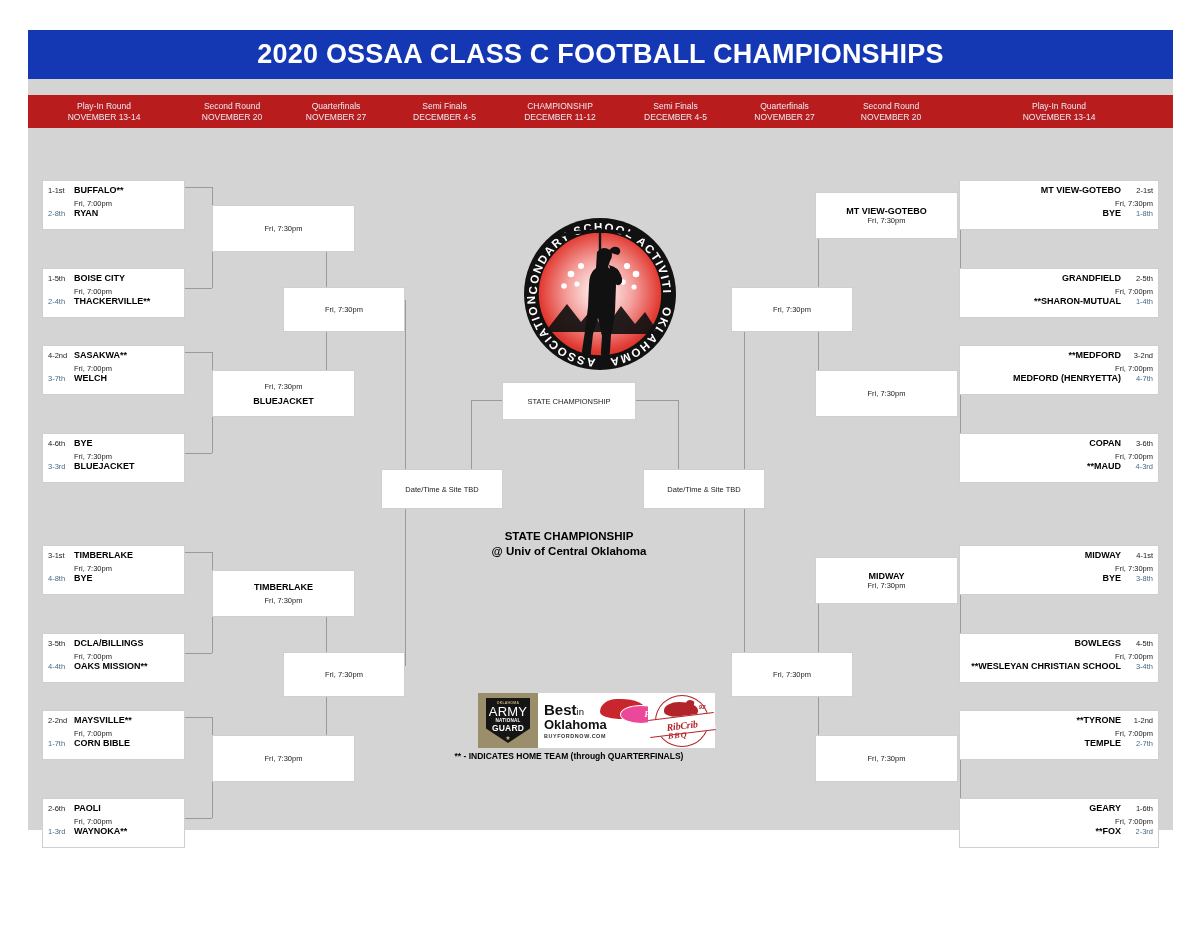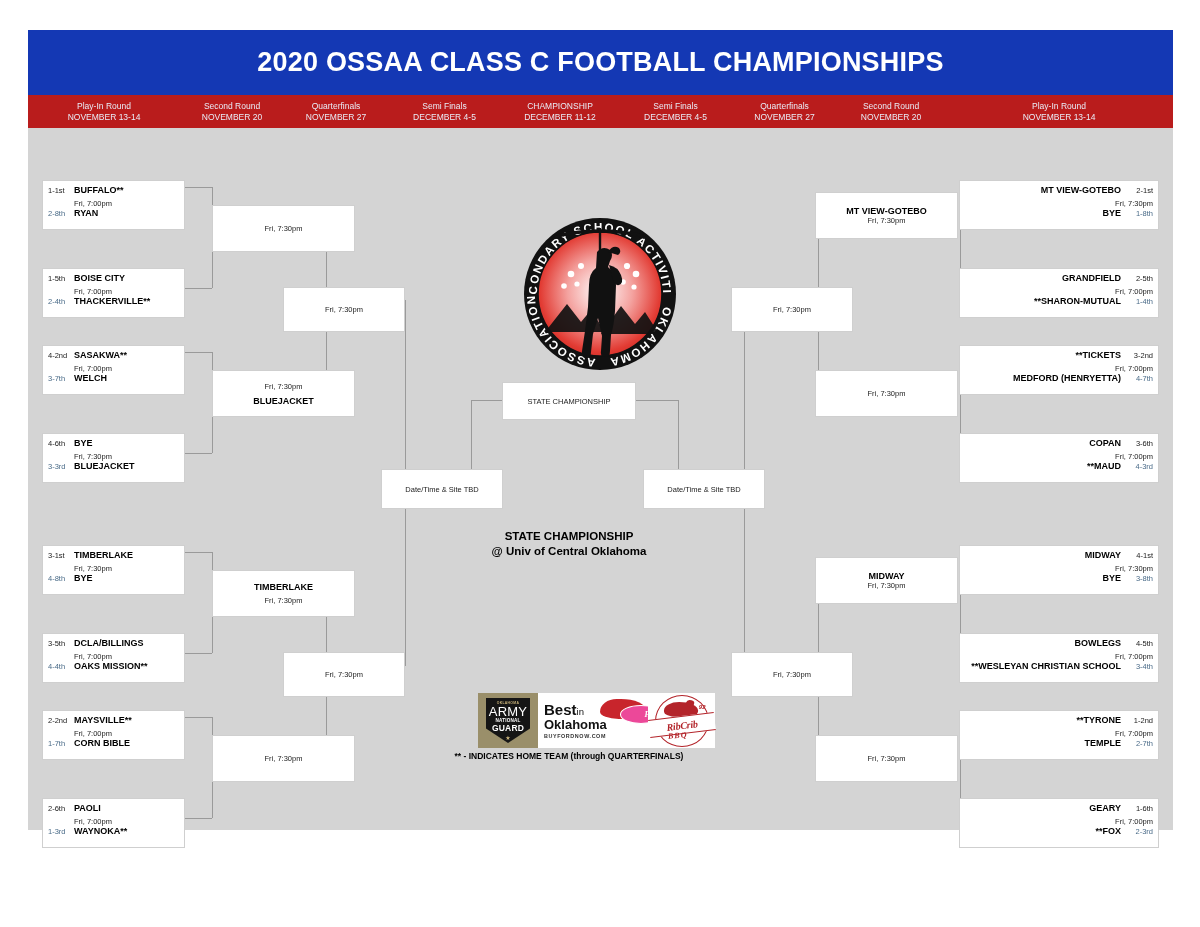--- a/index.html
+++ b/index.html
@@ -4,21 +4,21 @@
 <title>2020 OSSAA Class C Football Championships</title>
 <style>
   html,body{margin:0;padding:0;background:#ffffff;}
   body{font-family:"Liberation Sans","DejaVu Sans",sans-serif;}
   #page{position:relative;width:1200px;height:927px;background:#ffffff;overflow:hidden;}
 
   
   #panel{position:absolute;left:28px;top:30px;width:1145px;height:800px;background:#d4d4d4;}
 
   
-  #titlebar{position:absolute;left:0;top:0;width:100%;height:65px;background:#1438b4;
+  #titlebar{position:absolute;left:0;top:0;width:100%;height:49px;background:#1438b4;
             display:flex;align-items:center;justify-content:center;}
   #titlebar .t{color:#ffffff;font-size:27px;font-weight:bold;letter-spacing:.2px;
                text-align:center;line-height:1;}
 
   
   #roundbar{position:absolute;left:0;top:65px;width:100%;height:33px;background:#b91c1c;
             display:flex;}
   .rh{flex:0 0 auto;color:#e9ecf6;text-align:center;display:flex;flex-direction:column;
       justify-content:center;line-height:1.25;}
   .rh .r1{font-size:8.5px;}
@@ -402,21 +402,21 @@
       </div>
       <div class="time">Fri, 7:00pm</div>
       <div class="ln">
         <span class="team">**SHARON-MUTUAL</span>
         <span class="seed">1-4th</span>
       </div>
     </div>
 
     <div class="bx pbox r" style="left:931px;top:287px;width:200px;">
       <div class="ln">
-        <span class="team">**TICKETS</span>
+        <span class="team">**MEDFORD</span>
         <span class="seed dark">3-2nd</span>
       </div>
       <div class="time">Fri, 7:00pm</div>
       <div class="ln">
         <span class="team">MEDFORD (HENRYETTA)</span>
         <span class="seed">4-7th</span>
       </div>
     </div>
 
     <div class="bx pbox r" style="left:931px;top:375px;width:200px;">

